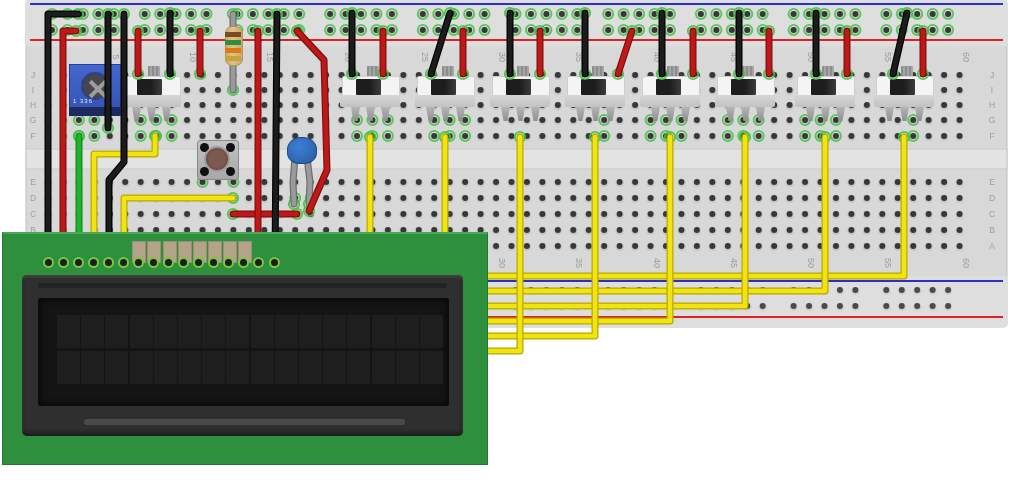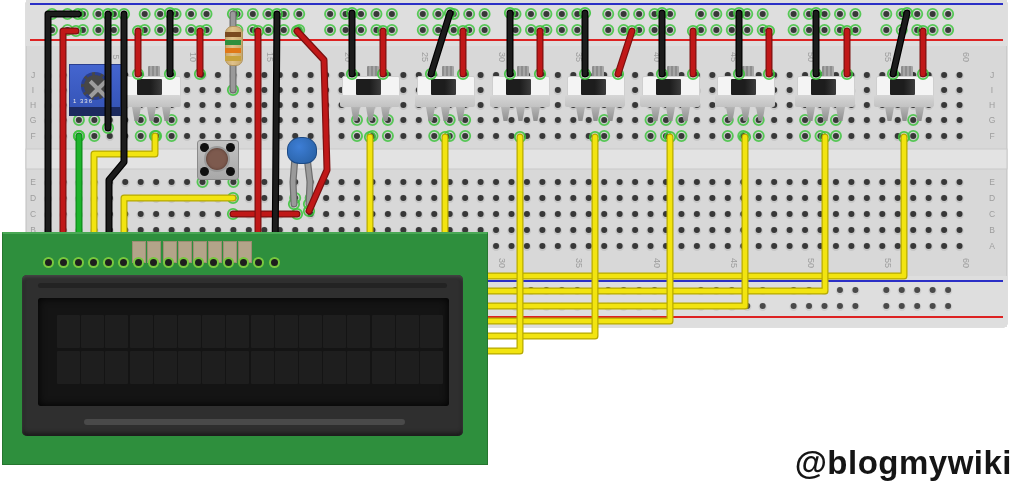--- a/index.html
+++ b/index.html
@@ -2269,14 +2269,13 @@
         <polyline points="232,262 232,366 445,366 445,137" fill="none" stroke="#b5a800" stroke-width="7" stroke-linecap="round" stroke-linejoin="round"></polyline>
         <polyline points="232,262 232,366 445,366 445,137" fill="none" stroke="#f2e410" stroke-width="4.6" stroke-linecap="round" stroke-linejoin="round"></polyline>
       </g>
       <g>
         <circle cx="247" cy="262" r="5.2" fill="none" stroke="#3ec43e" stroke-width="1.8" opacity="0.9"></circle>
         <circle cx="370" cy="137" r="5.2" fill="none" stroke="#3ec43e" stroke-width="1.8" opacity="0.9"></circle>
         <polyline points="247,262 247,381 370,381 370,137" fill="none" stroke="#b5a800" stroke-width="7" stroke-linecap="round" stroke-linejoin="round"></polyline>
         <polyline points="247,262 247,381 370,381 370,137" fill="none" stroke="#f2e410" stroke-width="4.6" stroke-linecap="round" stroke-linejoin="round"></polyline>
       </g>
     </svg>
-  <div id="watermark">@blogmywiki</div>
 </div>
 
 </body></html>

